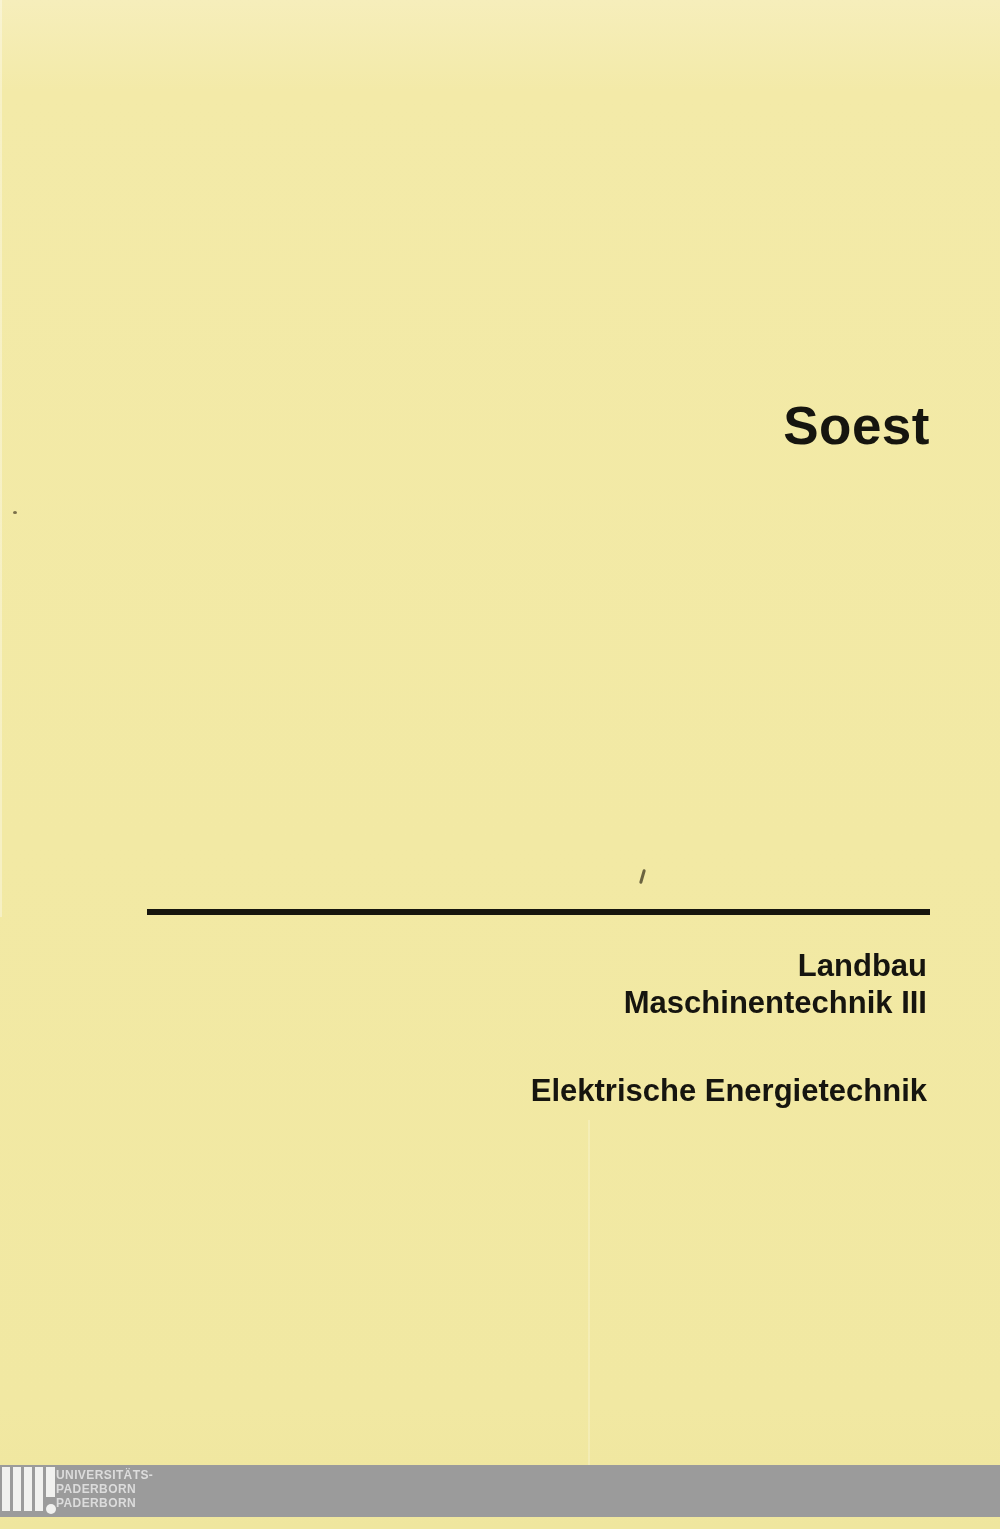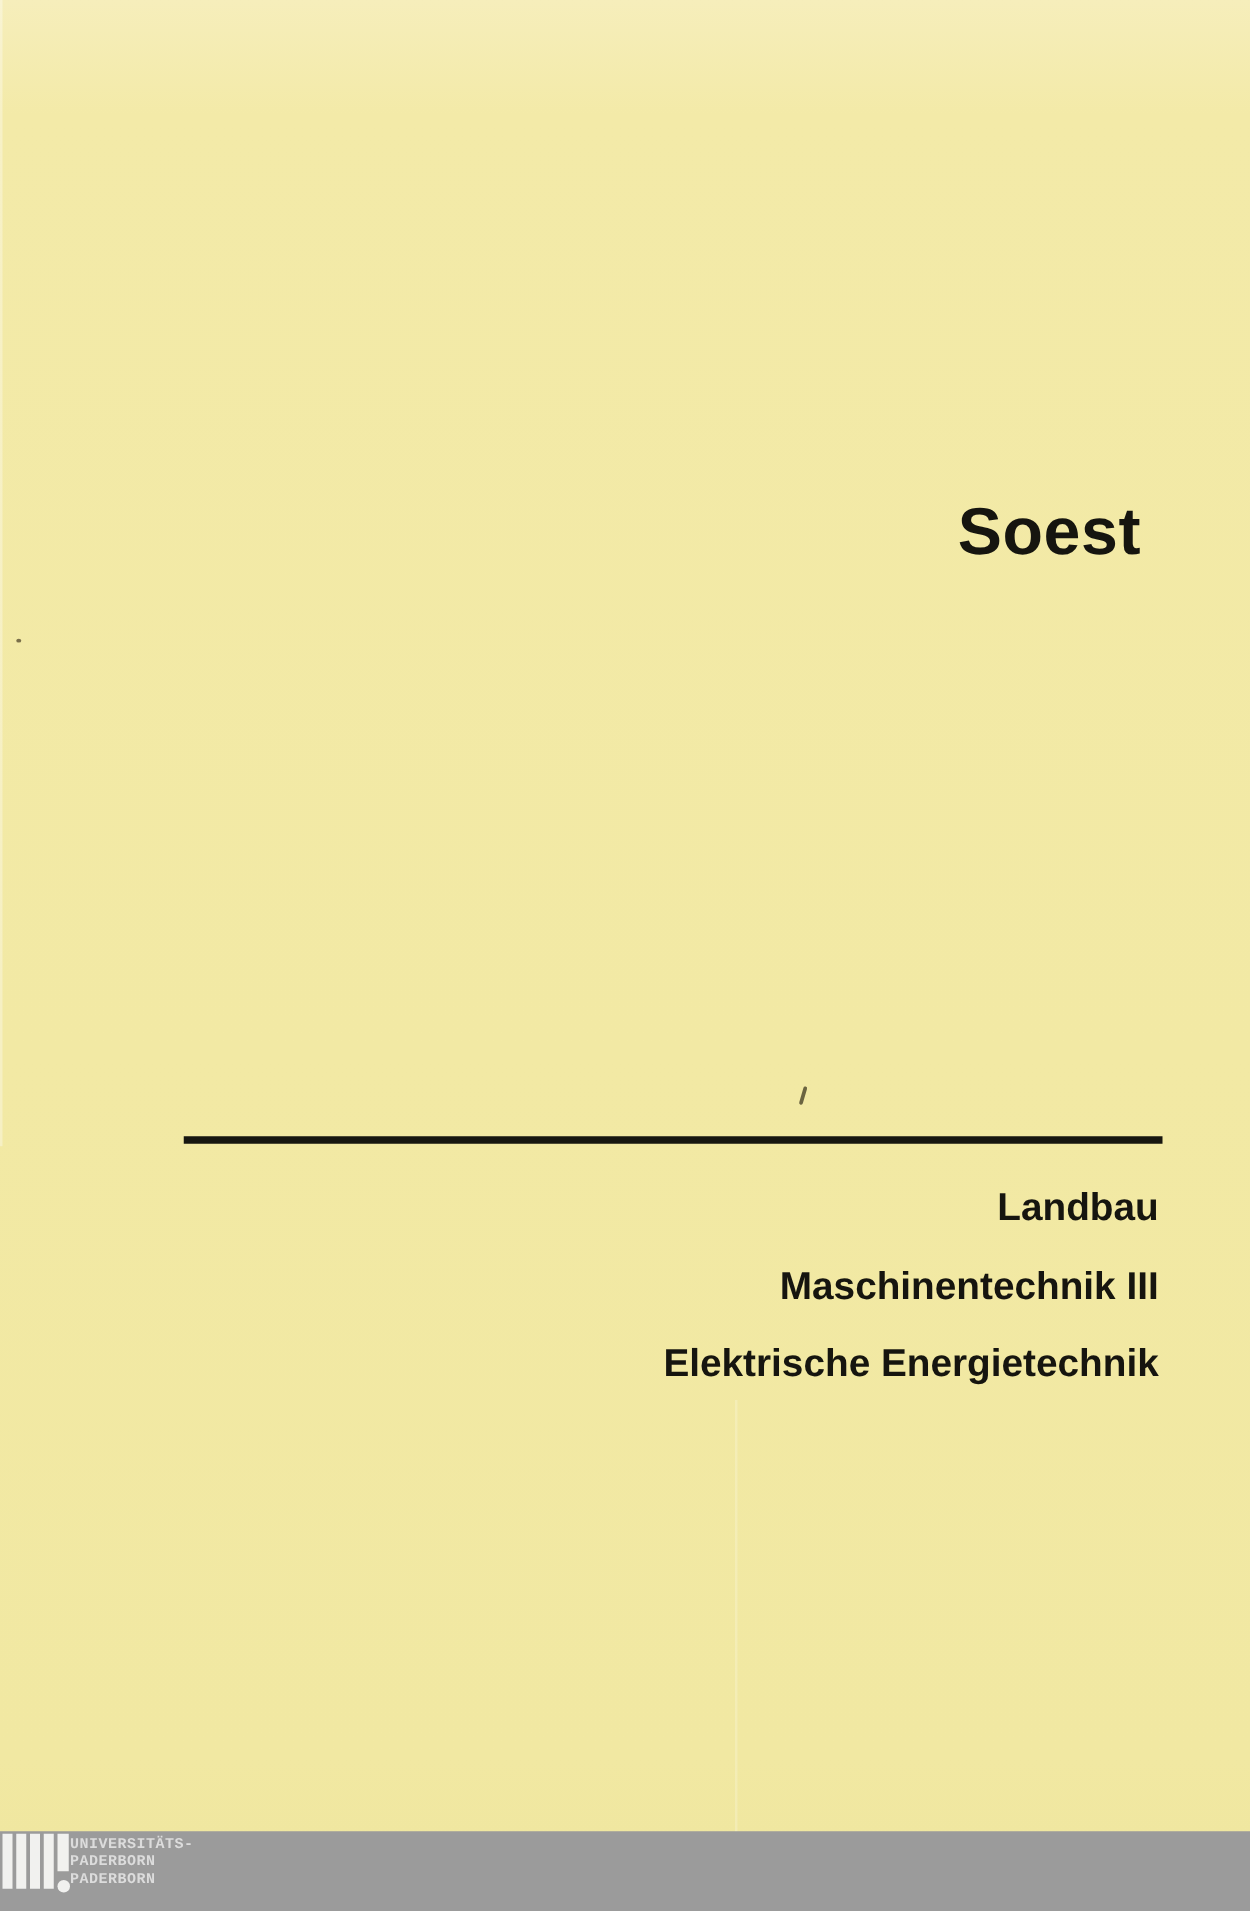--- a/index.html
+++ b/index.html
@@ -42,21 +42,21 @@
     right: 0;
     top: 263px;
     font-size: 53px;
     font-weight: bold;
     letter-spacing: 0.5px;
     white-space: nowrap;
     line-height: 1;
   }
   .cover-location {
     position: absolute;
-    right: 20px;
+    right: 3px;
     top: 399px;
     font-size: 53px;
     font-weight: bold;
     letter-spacing: 0.5px;
     white-space: nowrap;
     line-height: 1;
   }
   .stray-mark {
     position: absolute;
     left: 641px;
@@ -93,30 +93,29 @@
   }
   .subject-item {
     position: absolute;
     right: 0;
     font-size: 31px;
     font-weight: bold;
     white-space: nowrap;
     line-height: 1;
   }
   .subject-0 { top: 950px; text-align: right; }
-  .subject-1 { top: 1013px; }
+  .subject-1 { top: 987px; }
   .subject-2 { top: 1075px; }
   .footer-watermark {
     position: absolute;
     left: 0;
-    bottom: 0;
+    bottom: 12px;
     width: 100%;
-    height: 64px;
+    height: 52px;
     background: #9b9b9b;
-    font-family: Liberation Mono, monospace;
   }
   .library-logo {
     position: absolute;
     left: 1px;
     top: 1px;
     height: 50px;
   }
   .logo-bar {
     position: absolute;
     top: 1px;

